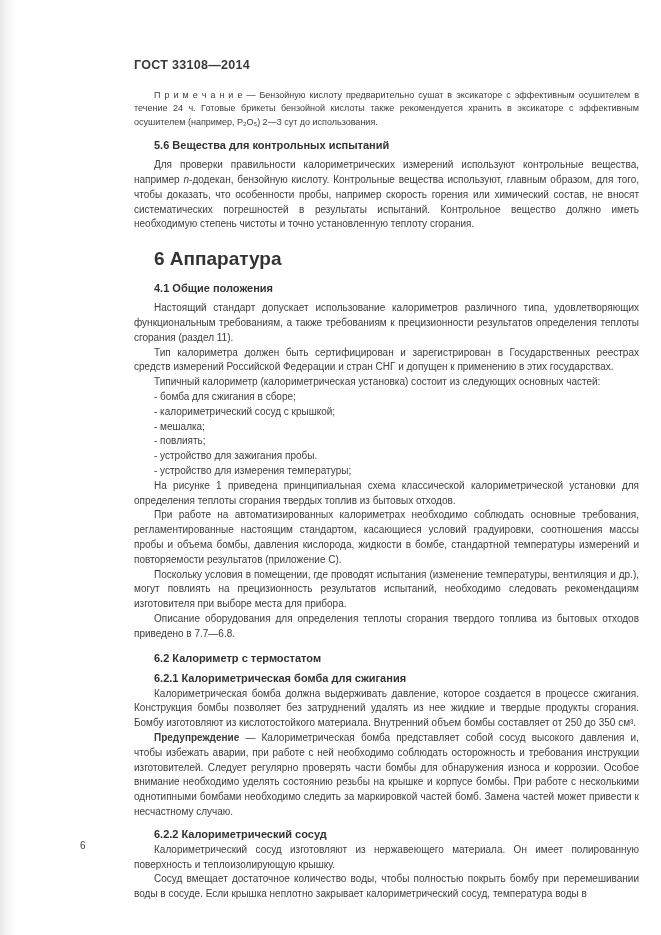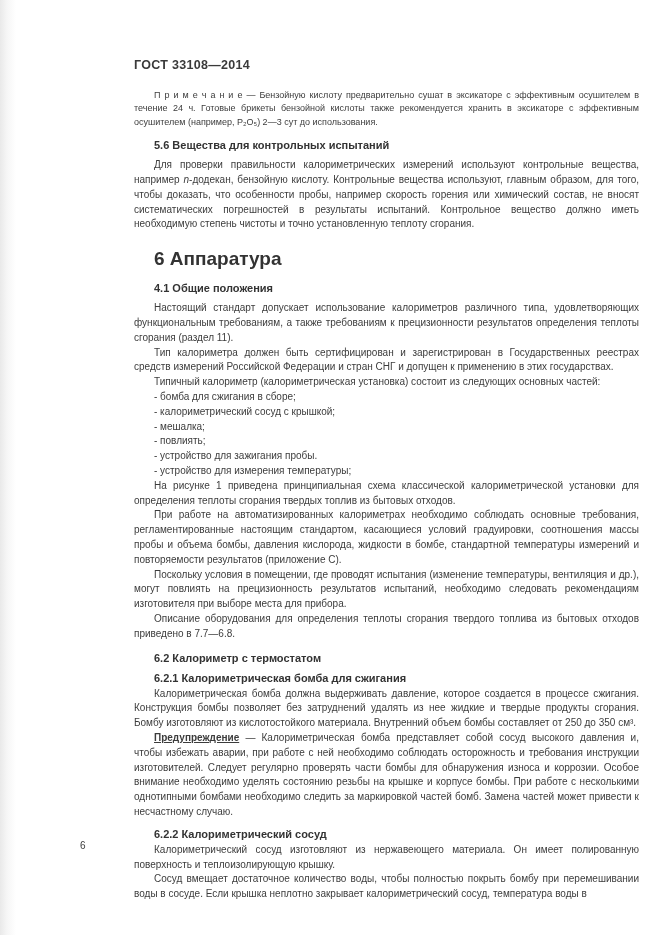--- a/index.html
+++ b/index.html
@@ -65,21 +65,20 @@
     font-size: 10px;
     line-height: 14.8px;
     text-indent: 20px;
     color: #3c3c3c;
   }
   .warning-par {
     margin-top: 3px;
   }
   .bold-inline {
     font-weight: bold;
-    text-decoration: underline;
   }
   .italic-inline {
     font-style: italic;
   }
   .page-number {
     position: absolute;
     left: 80px;
     top: 840px;
     font-size: 10px;
     color: #3c3c3c;

